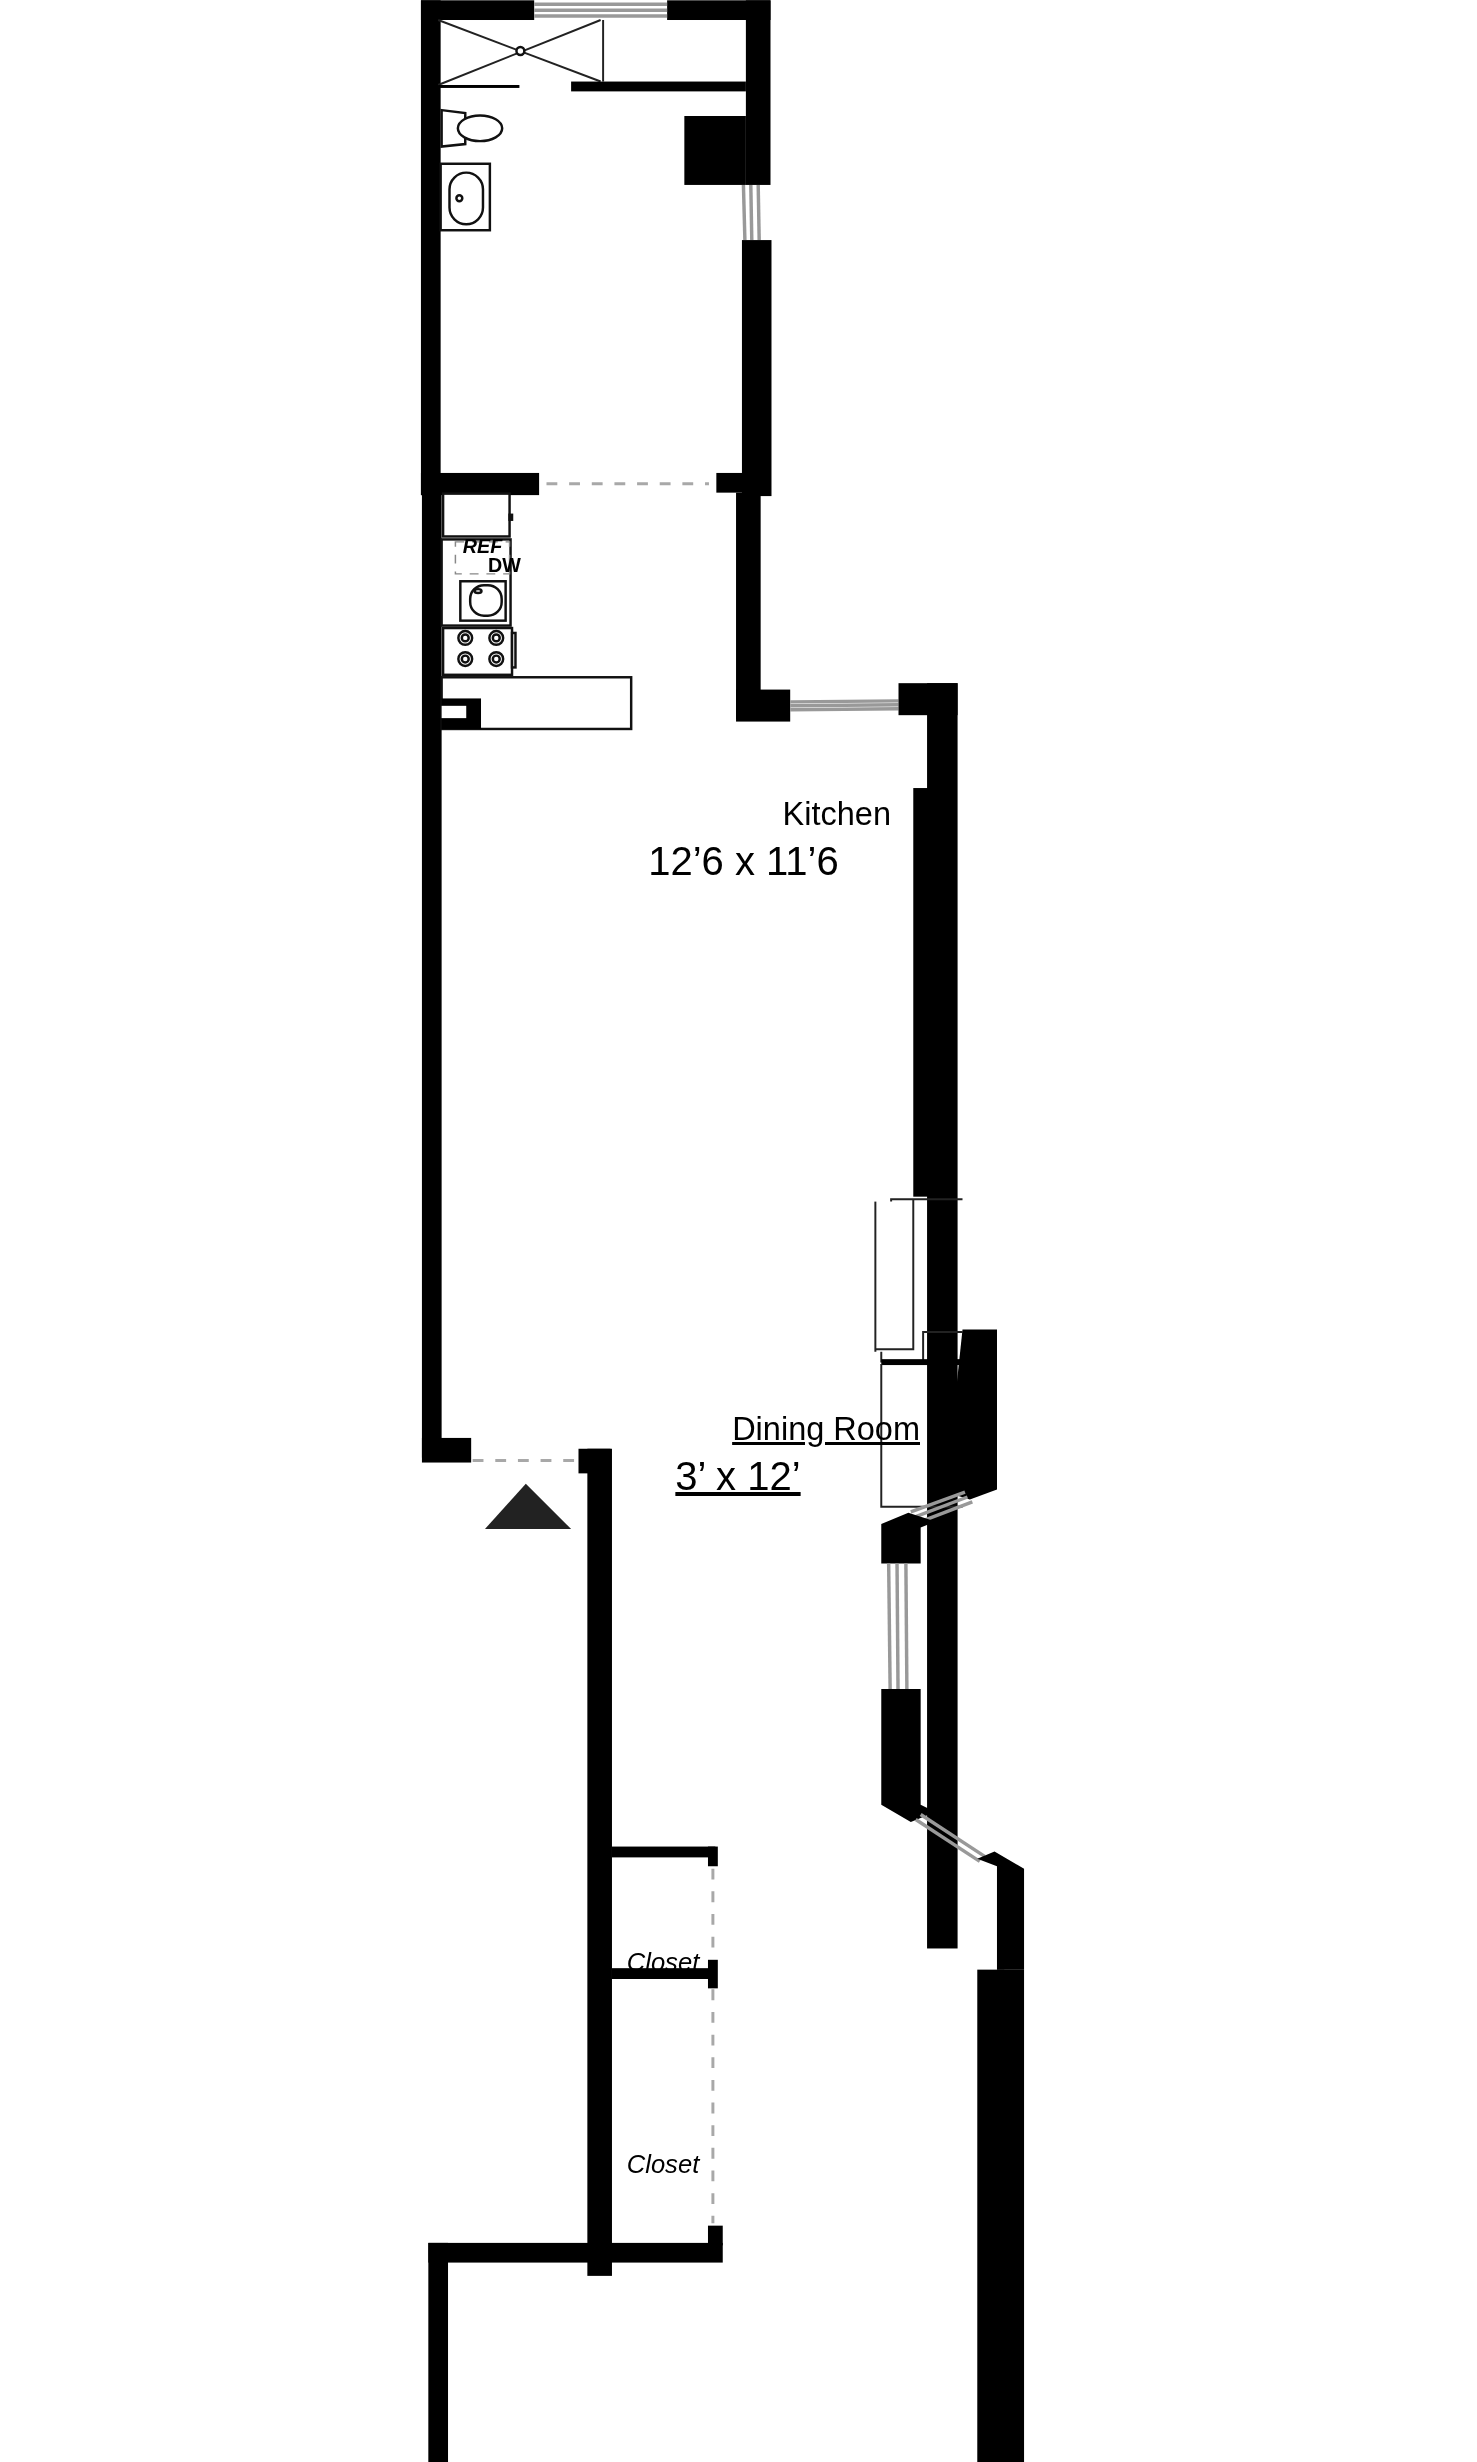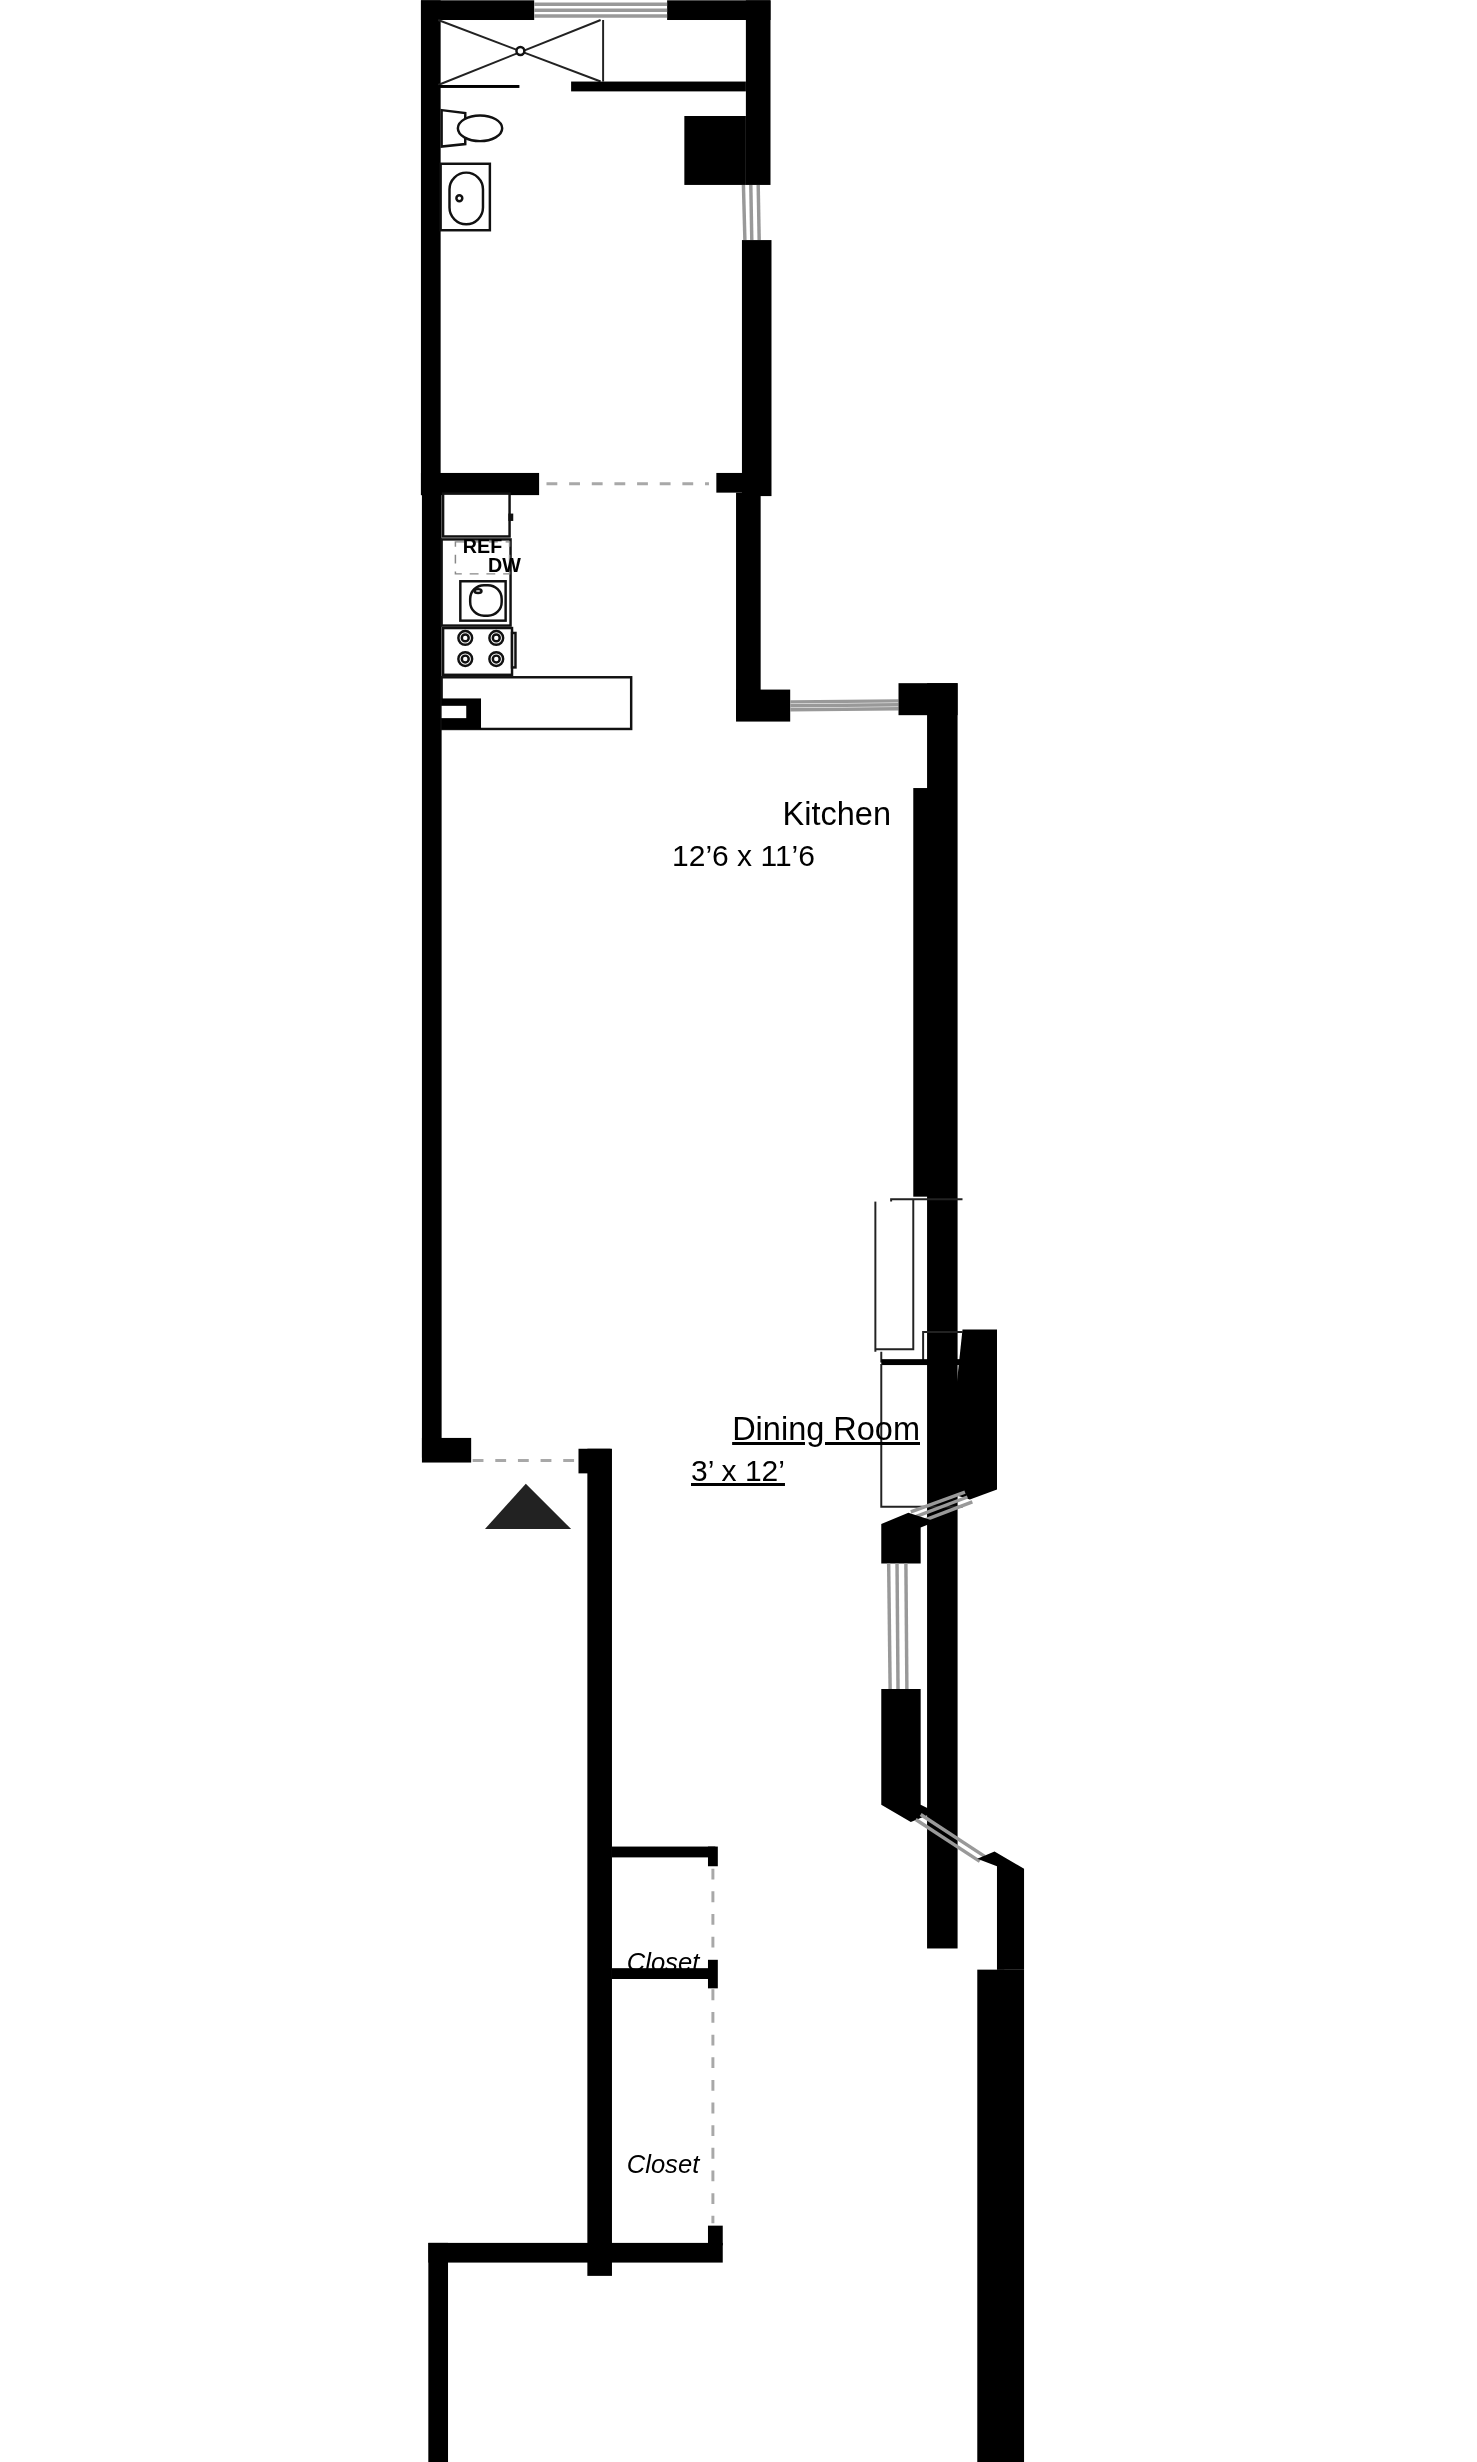--- a/index.html
+++ b/index.html
@@ -5,21 +5,21 @@
   html, body { margin: 0; padding: 0; background: #ffffff; }
   body { width: 1477px; height: 3733px; position: relative; overflow: hidden; }
   #plan { position: absolute; left: 0; top: 0; width: 1477px; height: 3733px; }
   .wall { fill: #000000; }
   .window-line { stroke: #999999; stroke-width: 7; fill: none; }
   .door-gap { stroke: #a8a8a8; stroke-width: 6; stroke-dasharray: 22 24; fill: none; }
   .fixture { stroke: #111111; stroke-width: 5; fill: #ffffff; }
   .thin { stroke: #222222; stroke-width: 4; fill: none; }
   .label { position: absolute; font-family: "Liberation Sans", sans-serif; color: #000; text-align: center; white-space: nowrap; }
   .room-name { font-size: 32.5px; line-height: 1; text-align: right; }
-  .room-dim { font-size: 30px; line-height: 1; margin-top: 10.8px; }
+  .room-dim { font-size: 40px; line-height: 1; margin-top: 10.8px; }
   .closet-label { font-size: 25.6px; font-style: italic; }
   .appliance-label { font-size: 19.7px; font-weight: bold; }
 </style>
 </head>
 <body>
 
 <svg id="plan" viewBox="0 0 3000 7581" xmlns="http://www.w3.org/2000/svg">
 
   <g>
     <rect class="wall" x="855" y="0" width="40" height="1005"></rect>
@@ -175,15 +175,15 @@
   <div class="room-dim">12’6 x 11’6</div>
 </div>
 <div class="label" style="left:556px; top:1413px; width:364px;text-decoration:underline;">
   <div class="room-name">Dining Room</div>
   <div class="room-dim">3’ x 12’</div>
 </div>
 
 <div class="label closet-label" style="left:616px; top:1948px; width:94px;">Closet</div>
 <div class="label closet-label" style="left:616px; top:2150px; width:94px;">Closet</div>
 
-<div class="label appliance-label" style="left:443px; top:535px; width:79px;">REF</div>
+<div class="label appliance-label" style="left:443px; top:535px; width:79px;font-style:italic;">REF</div>
 <div class="label appliance-label" style="left:475px; top:554px; width:59px;">DW</div>
 
 
 </body></html>

